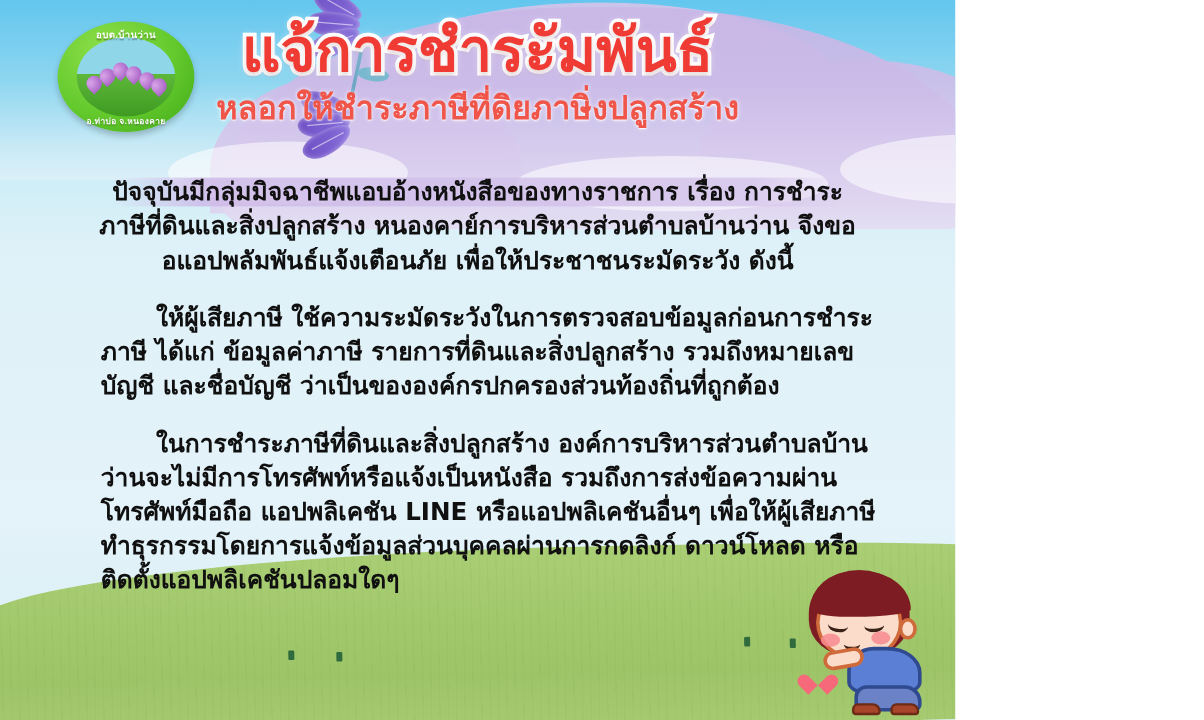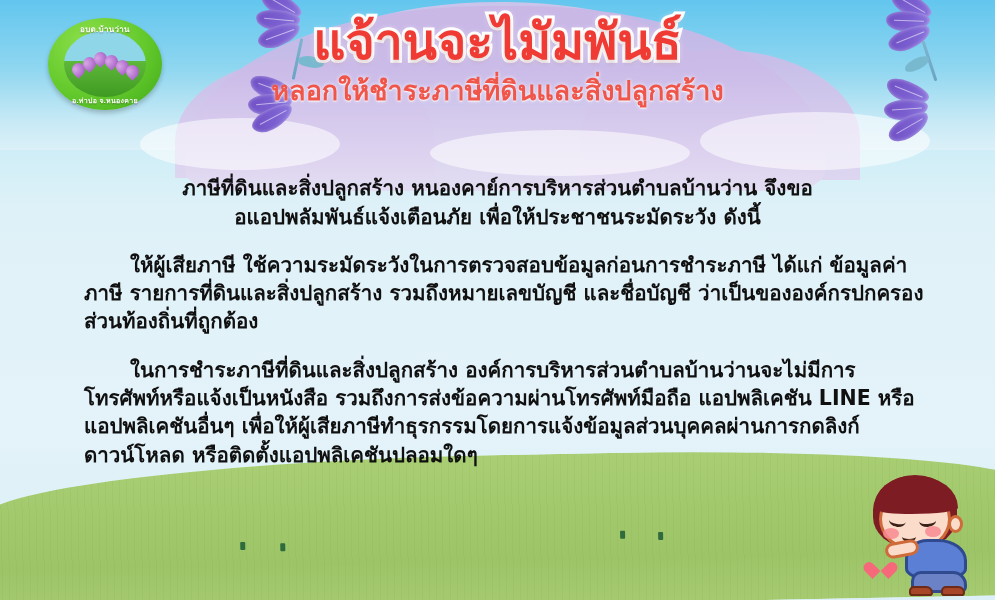--- a/index.html
+++ b/index.html
@@ -3,21 +3,21 @@
 <meta charset="utf-8">
 <title>Public Announcement Poster</title>
 <style>
   html, body {
     margin: 0;
     padding: 0;
     background: #ffffff;
   }
   #poster {
     position: relative;
-    width: 995px;
+    width: 796px;
     height: 600px;
     overflow: hidden;
     font-family: "Liberation Sans", "DejaVu Sans", sans-serif;
     background: linear-gradient(to bottom,
         #6fc9ee 0px,
         #7cd0f0 60px,
         #a8e0f2 110px,
         #cfeef7 150px,
         #dff1f8 210px,
         #e2f2f9 330px,
@@ -419,27 +419,27 @@
     <div class="petal" style="left:0px; top:-22px; transform:rotate(-178deg);"></div>
     <div class="petal" style="left:0px; top:-14px; transform:rotate(158deg);"></div>
   </div>
   <div class="flower" style="left:928px; top:100px;">
     <div class="petal" style="left:0px; top:-10px; transform:rotate(-158deg);"></div>
     <div class="petal" style="left:0px; top:-2px;  transform:rotate(176deg);"></div>
     <div class="petal" style="left:0px; top:6px;   transform:rotate(150deg);"></div>
   </div>
 
   <div class="title-wrap">
-    <div class="main-title">แจ้านจะไมัมพันธ์</div>
-    <div class="sub-title">หลอกให้ชำระภาษีที่ดินและสิ่งปลูกสร้าง</div>
+    <div class="main-title">แจ้การชำระัมพันธ์</div>
+    <div class="sub-title">หลอกให้ชำระภาษีที่ดิยภาษิ่งปลูกสร้าง</div>
   </div>
 
   <div class="body-text">
     <div class="para p1">
-      <br>
+      <span class="hl">ปัจจุบันมีกลุ่มมิจฉาชีพแอบอ้างหนังสือของทางราชการ เรื่อง การชำระ</span><br>
       <span>ภาษีที่ดินและสิ่งปลูกสร้าง หนองคาย์การบริหารส่วนตำบลบ้านว่าน จึงขอ</span><br>
       <span>อแอปพลัมพันธ์แจ้งเตือนภัย เพื่อให้ประชาชนระมัดระวัง ดังนี้</span>
     </div>
 
     <div class="para p3">ให้ผู้เสียภาษี ใช้ความระมัดระวังในการตรวจสอบข้อมูลก่อนการชำระภาษี ได้แก่ ข้อมูลค่าภาษี รายการที่ดินและสิ่งปลูกสร้าง รวมถึงหมายเลขบัญชี และชื่อบัญชี ว่าเป็นขององค์กรปกครองส่วนท้องถิ่นที่ถูกต้อง</div>
 
     <div class="para p2">ในการชำระภาษีที่ดินและสิ่งปลูกสร้าง องค์การบริหารส่วนตำบลบ้านว่านจะไม่มีการโทรศัพท์หรือแจ้งเป็นหนังสือ รวมถึงการส่งข้อความผ่านโทรศัพท์มือถือ แอปพลิเคชัน LINE หรือแอปพลิเคชันอื่นๆ เพื่อให้ผู้เสียภาษีทำธุรกรรมโดยการแจ้งข้อมูลส่วนบุคคลผ่านการกดลิงก์ ดาวน์โหลด หรือติดตั้งแอปพลิเคชันปลอมใดๆ</div>
   </div>
 
   <div class="mascot">

